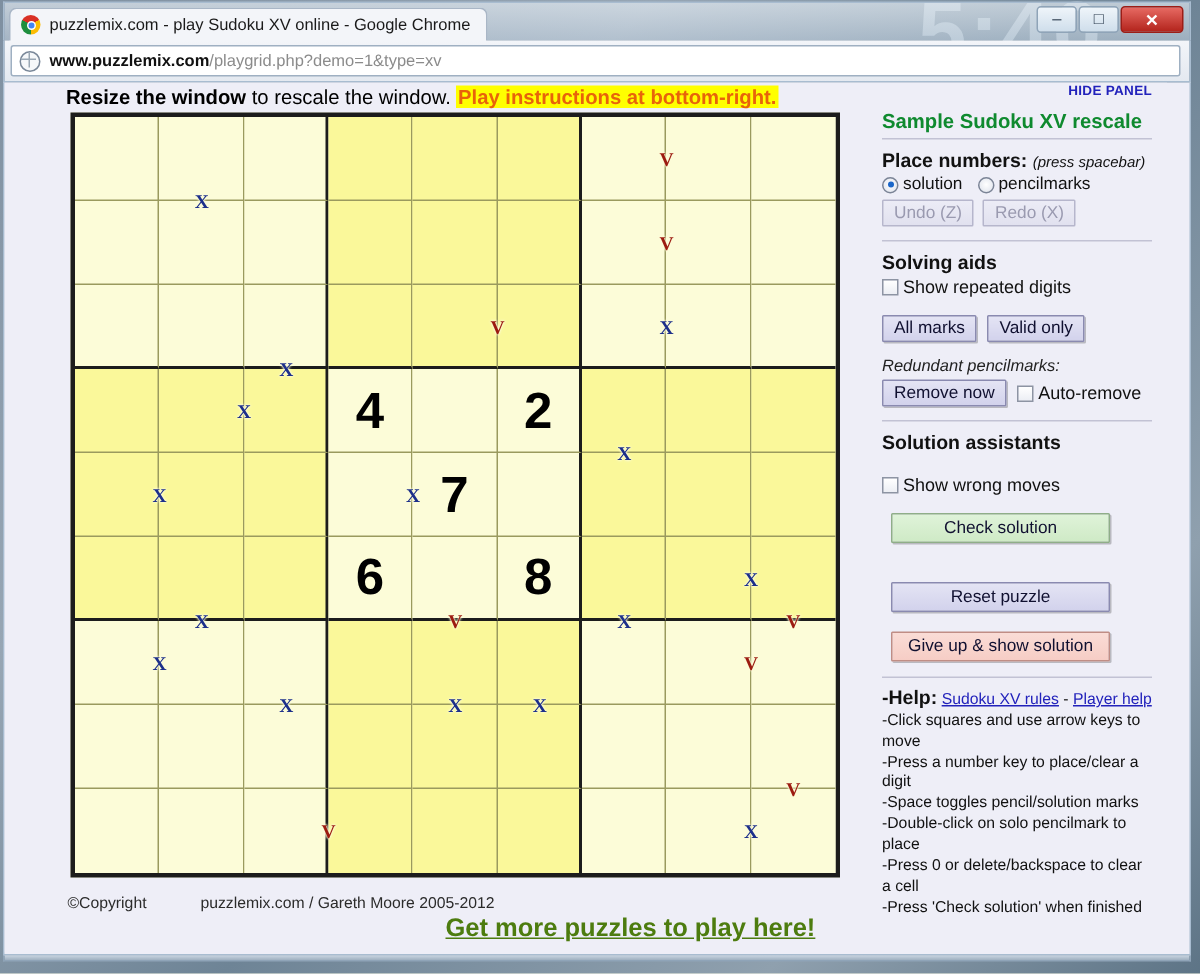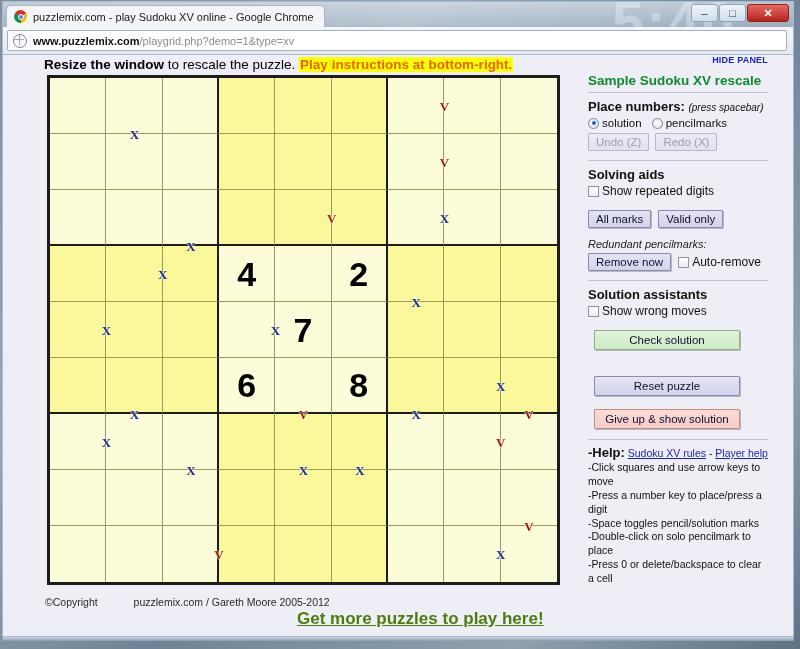--- a/index.html
+++ b/index.html
@@ -358,21 +358,21 @@
       <span id="url-text">
         <span id="url-host">www.puzzlemix.com</span><span id="url-path">/playgrid.php?demo=1&amp;type=xv</span>
       </span>
     </div>
   </div>
 
   <div id="viewport">
     <div id="page">
 
       <div id="page-header">
-        <span id="hdr-bold">Resize the window</span><span id="hdr-rest"> to rescale the puzzle. </span><span id="hdr-hl">Play instructions at bottom-right.</span>
+        <span id="hdr-bold">Resize the window</span><span id="hdr-rest"> to rescale the window. </span><span id="hdr-hl">Play instructions at bottom-right.</span>
       </div>
 
       <div id="grid-wrap">
         <div id="grid">
             <div class="cell"></div>
             <div class="cell"></div>
             <div class="cell bcol"></div>
             <div class="cell shaded"></div>
             <div class="cell shaded"></div>
             <div class="cell shaded bcol"></div>
@@ -533,21 +533,21 @@
             <span style="width:7px"></span>
             <span class="chk"></span>
             <span style="font-size:12px">Auto-remove</span>
           </div>
 
           <div style="height:9px"></div>
           <div class="hr"></div>
           <div style="height:6px"></div>
 
           <div class="sec-title">Solution assistants</div>
-          <div class="row" style="margin-top:2px">
+          <div class="row" style="margin-top:14px">
             <span class="chk"></span>
             <span style="font-size:12px">Show wrong moves</span>
           </div>
 
           <div style="height:12px"></div>
           <div class="btn wide green">Check solution</div>
           <div style="height:13px"></div>
           <div style="height:13px"></div>
           <div class="btn wide">Reset puzzle</div>
           <div style="height:13px"></div>
@@ -557,24 +557,25 @@
           <div class="hr"></div>
           <div style="height:4px"></div>
 
           <div id="help-block">
             <div>
               <span class="hl">-Help:</span>
               <a href="#">Sudoku XV rules</a><span> - </span><a href="#">Player help</a>
             </div>
             <div id="help-lines">
                 <div>-Click squares and use arrow keys to move</div>
-                <div>-Press a number key to place/press a digit</div>
+                <div>-Press a number key to place/clear a digit</div>
                 <div>-Space toggles pencil/solution marks</div>
                 <div>-Double-click on solo pencilmark to place</div>
                 <div>-Press 0 or delete/backspace to clear a cell</div>
+                <div>-Press 'Check solution' when finished</div>
               </div>
           </div>
         </div>
       </div>
 
     </div>
   </div>
 
   <div id="win-bottom"></div>
 </div>

